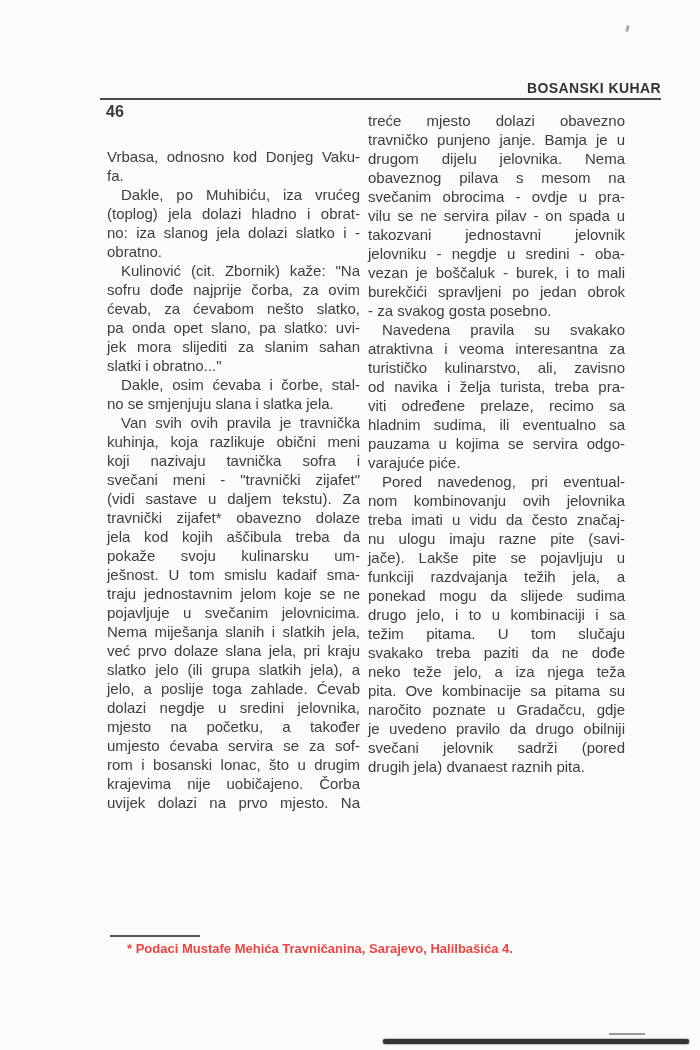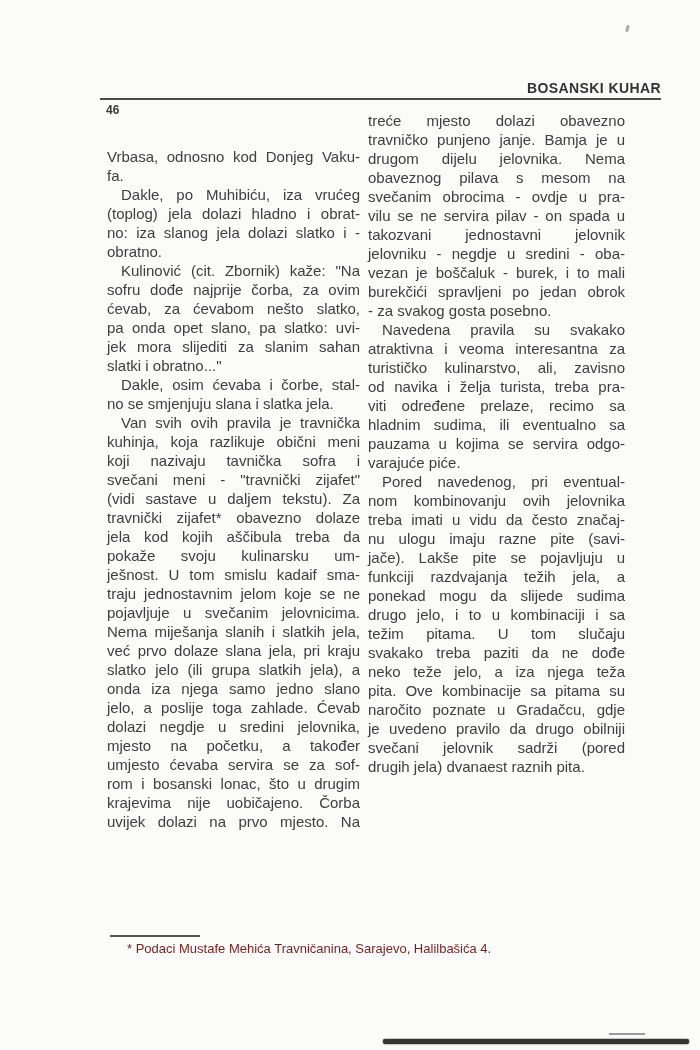--- a/index.html
+++ b/index.html
@@ -24,39 +24,39 @@
   .hdr-rule {
     position: absolute; top: 98px; left: 100px; width: 561px; height: 2px;
     background: var(--rule, #4a4a4a);
   }
   .hdr-chapter {
     position: absolute; top: 103px; right: 39px;
     font-size: 14px; letter-spacing: 0.4px; color: #4a4a4a;
   }
   .page-num {
     position: absolute; top: 103px; left: 106px;
-    font-size: 12px; font-weight: bold; color: #3a3a3a;
+    font-size: 16px; font-weight: bold; color: #3a3a3a;
   }
   
   .col {
     position: absolute; top: 111px;
     font-size: 15px; line-height: 19px;
     color: var(--ink, #3e3e3e);
   }
   .line { text-align: justify; text-align-last: justify; }
   .line.end { text-align-last: left; }
   .line.indent { text-indent: 14px; }
   
   .fn-rule {
     position: absolute; top: 935px; left: 110px; width: 90px; height: 2px;
     background: #555;
   }
   .footnote {
     position: absolute; top: 941px; left: 127px; width: 470px;
-    font-size: 13px; color: #7f1d1d;
+    font-size: 13px; color: #ef4444; font-weight: bold;
   }
   
   .speck {
     position: absolute; top: 25px; left: 626px; width: 3px; height: 7px;
     background: #aaa; border-radius: 2px; transform: rotate(14deg);
   }
   .dash {
     position: absolute; top: 1033px; left: 609px; width: 36px; height: 2px;
     background: #9a9a9a;
   }
@@ -98,21 +98,20 @@
       <div class="line">(vidi sastave u daljem tekstu). Za</div>
       <div class="line">travnički zijafet* obavezno dolaze</div>
       <div class="line">jela kod kojih aščibula treba da</div>
       <div class="line">pokaže svoju kulinarsku um-</div>
       <div class="line">ješnost. U tom smislu kadaif sma-</div>
       <div class="line">traju jednostavnim jelom koje se ne</div>
       <div class="line">pojavljuje u svečanim jelovnicima.</div>
       <div class="line">Nema miješanja slanih i slatkih jela,</div>
       <div class="line">već prvo dolaze slana jela, pri kraju</div>
       <div class="line">slatko jelo (ili grupa slatkih jela), a</div>
-      <div class="line">onda iza njega samo jedno slano</div>
       <div class="line">jelo, a poslije toga zahlade. Ćevab</div>
       <div class="line">dolazi negdje u sredini jelovnika,</div>
       <div class="line">mjesto na početku, a također</div>
       <div class="line">umjesto ćevaba servira se za sof-</div>
       <div class="line">rom i bosanski lonac, što u drugim</div>
       <div class="line">krajevima nije uobičajeno. Čorba</div>
       <div class="line">uvijek dolazi na prvo mjesto. Na</div>
     </div>
   <div id="col-right" class="col" style="left:368px; width:257px;">
       <div class="line">treće mjesto dolazi obavezno</div>

